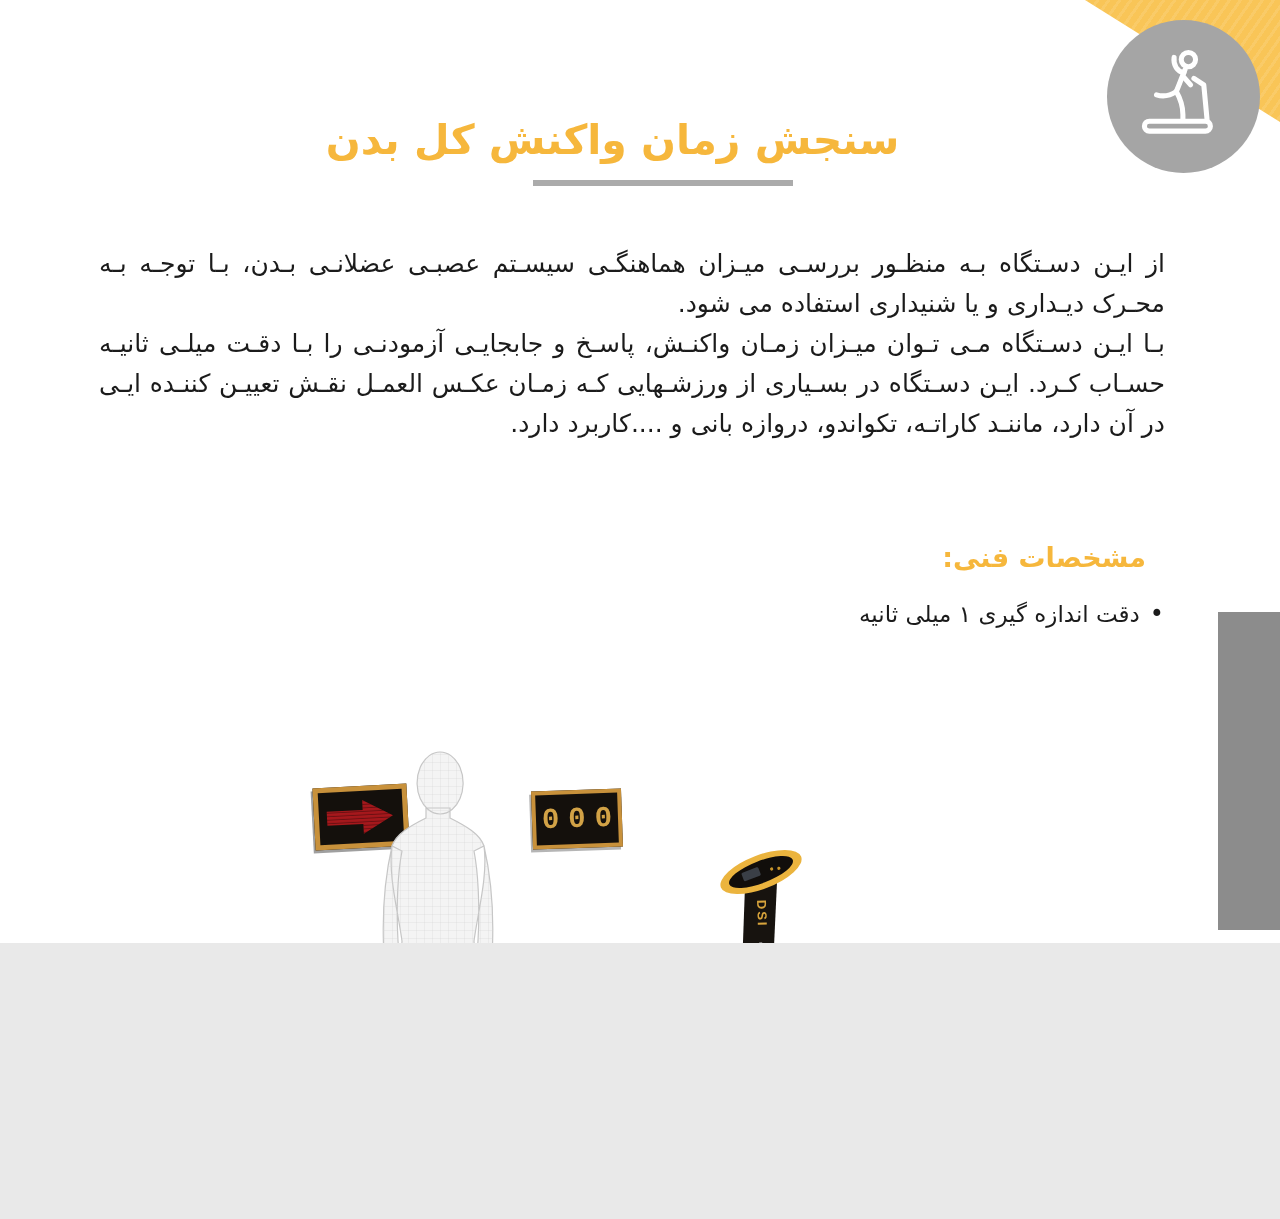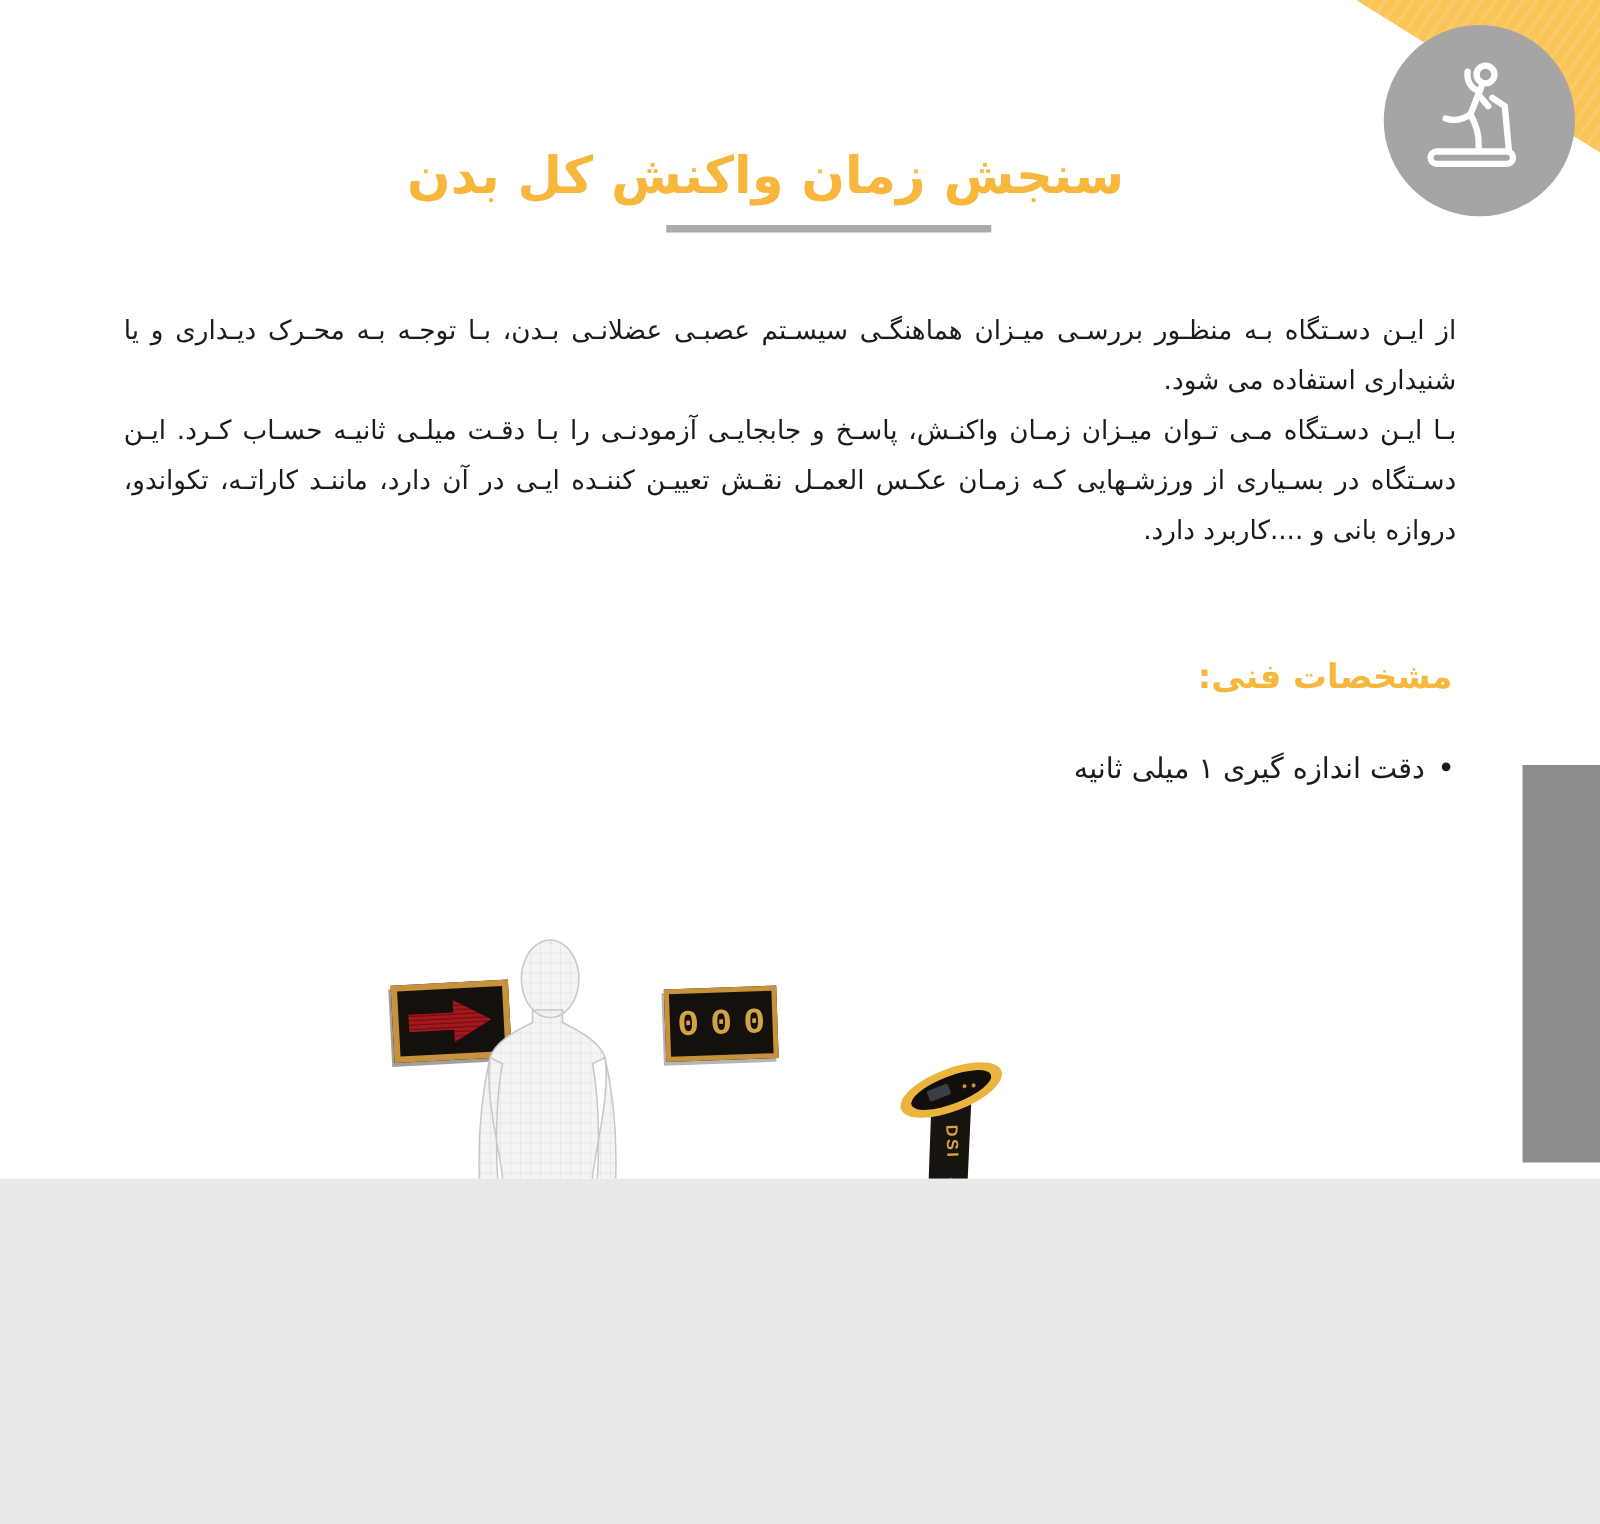--- a/index.html
+++ b/index.html
@@ -33,26 +33,26 @@
     direction:rtl;
   }
   .title-underline{
     position:absolute; left:533px; top:180px; width:260px; height:6px;
     background:#ababab;
   }
   
   .paragraphs{
     position:absolute; top:244px; right:115px; left:69px;
     direction:rtl; text-align:justify;
-    font-size:21px; line-height:40px;margin-left:30px;
+    font-size:25px; line-height:40px;margin-left:30px;
   }
   .paragraphs p{margin:0;}
   
   .specs-heading{
-    position:absolute; top:526px; right:118px; margin:0;
+    position:absolute; top:526px; right:118px; margin:16px;
     direction:rtl; font-size:27px; font-weight:bold; color:#f6b73c;
   }
   .specs-list{
     position:absolute; top:594px; right:116px; margin:0; padding:0;
     list-style:none; direction:rtl; 
     font-size:23px; line-height:40px;
   }
   .specs-list .dot{ margin-left:10px; font-size:24px; }
   
   .side-bar{

